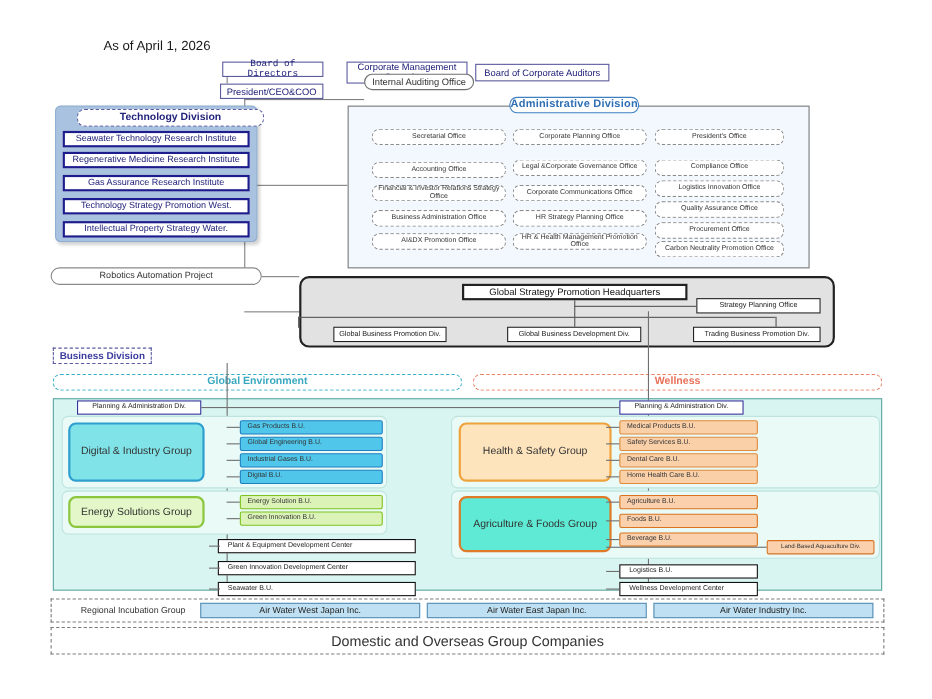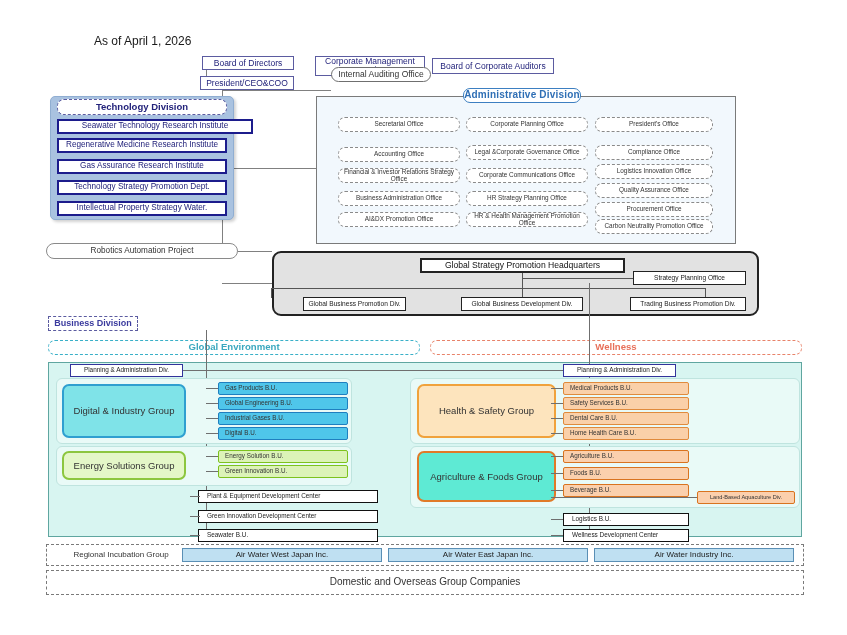--- a/index.html
+++ b/index.html
@@ -18,21 +18,21 @@
 
   
   .ln{background:#808080;}
   .lnv{width:1px;}
   .lnh{height:1px;}
 
   
   #techwrap{left:50px;top:96px;width:184px;height:124px;background:#a9c2e0;
             border:1px solid #90aed2;border-radius:5px;
             box-shadow:2px 2px 3px rgba(0,0,0,.18);}
-  #techhdr{left:57px;top:99px;width:170px;height:16px;background:#fff;
+  #techhdr{left:70px;top:99px;width:170px;height:16px;background:#fff;
            border:1px dashed #5b5ba0;border-radius:7px;
            font-size:9.5px;font-weight:bold;color:#22227a;}
   .techitem{height:15px;background:#fff;border:2px solid #1c1c8c;
             font-size:8.2px;color:#22227a;}
 
   
   #robot{left:46px;top:243px;width:192px;height:16px;background:#fff;
          border:1px solid #8a8a8a;border-radius:8px;font-size:8.2px;color:#333;}
 
   
@@ -73,47 +73,47 @@
   .planbox{height:13px;background:#fff;border:1.5px solid #33339b;
            font-size:6.4px;color:#222;}
   .blkbox{height:13px;background:#fff;border:1.5px solid #111;font-size:6.4px;color:#222;}
 
   
   #regrow{left:46px;top:544px;width:758px;height:22px;background:#fff;
           border:1px dashed #7a7a7a;}
   #reglbl{left:56px;top:549px;width:130px;height:12px;font-size:8px;color:#333;}
   .regco{height:14px;background:#bfe0f2;border:1px solid #5a8fb5;font-size:8px;color:#222;}
   #domrow{left:46px;top:570px;width:758px;height:25px;background:#fff;
-          border:1px dashed #7a7a7a;font-size:10px;color:#333;}
+          border:1px dashed #7a7a7a;font-size:13px;color:#333;}
 </style>
 </head>
 <body>
 
 <div class="abs" id="asof">As of April 1, 2026</div>
 
-<div class="abs gov ctr" style="left:202px;top:56px;width:92px;height:14px;">Board of Directors</div>
+<div class="abs gov ctr" style="left:202px;top:56px;width:92px;height:14px;font-family:Liberation Mono, monospace;">Board of Directors</div>
 <div class="abs gov ctr" style="left:200px;top:76px;width:94px;height:14px;">President/CEO&amp;COO</div>
 <div class="abs gov ctr" style="left:315px;top:56px;width:110px;height:20px;padding:0 2px;">Corporate Management Committee</div>
 <div class="abs gov ctr" style="left:432px;top:58px;width:122px;height:16px;">Board of Corporate Auditors</div>
 <div class="abs gov2 rnd ctr" style="left:331px;top:67px;width:100px;height:15px;">Internal Auditing Office</div>
 
 <div class="abs ln lnv" style="left:206px;top:70px;height:6px;"></div>
 <div class="abs ln lnv" style="left:222px;top:90px;height:168px;"></div>
 <div class="abs ln lnh" style="left:222px;top:90px;width:109px;"></div>
 <div class="abs ln lnh" style="left:222px;top:168px;width:94px;"></div>
 <div class="abs ln lnh" style="left:234px;top:168px;width:0px;"></div>
 <div class="abs ln lnh" style="left:238px;top:251px;width:34px;"></div>
 <div class="abs ln lnh" style="left:222px;top:283px;width:50px;"></div>
 
 <div class="abs" id="techwrap"></div>
 <div class="abs ctr" id="techhdr">Technology Division</div>
-<div class="abs techitem ctr" style="left:57px;top:119px;width:196px;">Seawater Technology Research Institute</div>
+<div class="abs techitem ctr" style="left:57px;top:119px;width:170px;">Seawater Technology Research Institute</div>
 <div class="abs techitem ctr" style="left:57px;top:138px;width:170px;">Regenerative Medicine Research Institute</div>
 <div class="abs techitem ctr" style="left:57px;top:159px;width:170px;">Gas Assurance Research Institute</div>
-<div class="abs techitem ctr" style="left:57px;top:180px;width:170px;">Technology Strategy Promotion Dept.</div>
+<div class="abs techitem ctr" style="left:57px;top:180px;width:170px;">Technology Strategy Promotion West.</div>
 <div class="abs techitem ctr" style="left:57px;top:201px;width:170px;">Intellectual Property Strategy Water.</div>
 
 <div class="abs ctr" id="robot">Robotics Automation Project</div>
 
 <div class="abs" id="admbox"></div>
 <div class="abs ctr" id="admhdr">Administrative Division</div>
 
 <div class="abs admcell ctr" style="left:338px;top:117px;width:122px;">Secretarial Office</div>
 <div class="abs admcell ctr" style="left:338px;top:147px;width:122px;">Accounting Office</div>
 <div class="abs admcell ctr" style="left:338px;top:168px;width:122px;padding:0 3px;">Financial &amp; Investor Relations Strategy Office</div>

